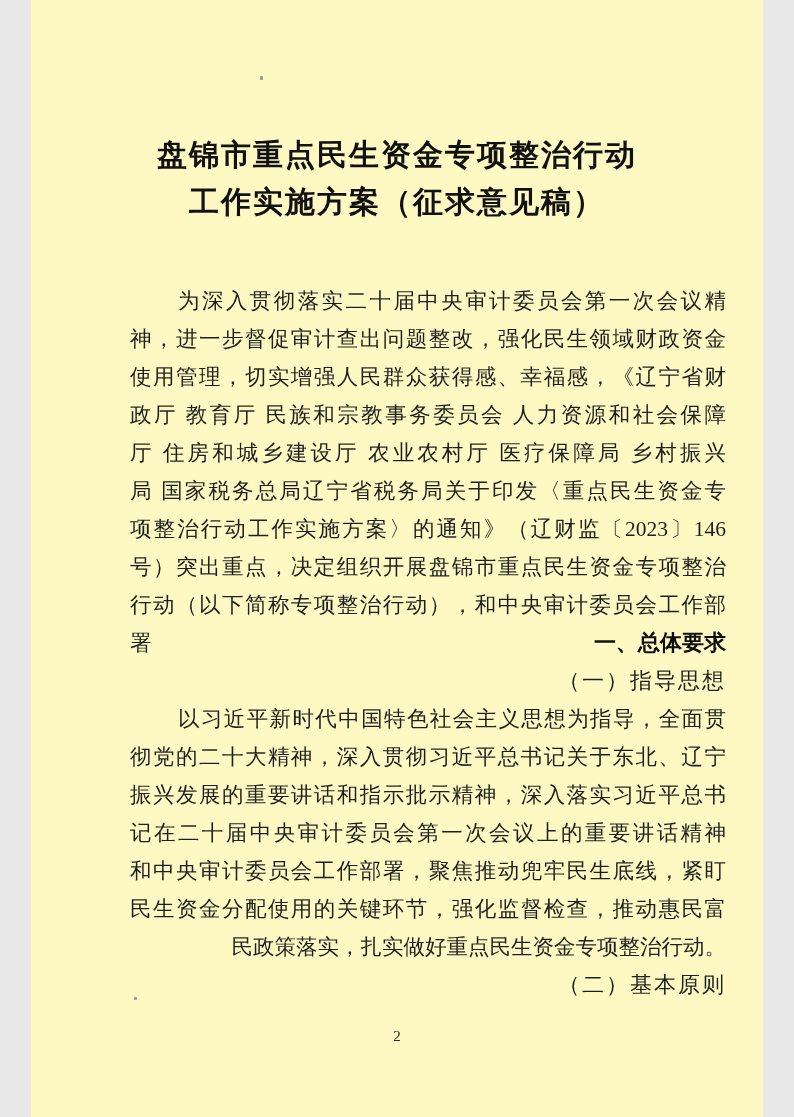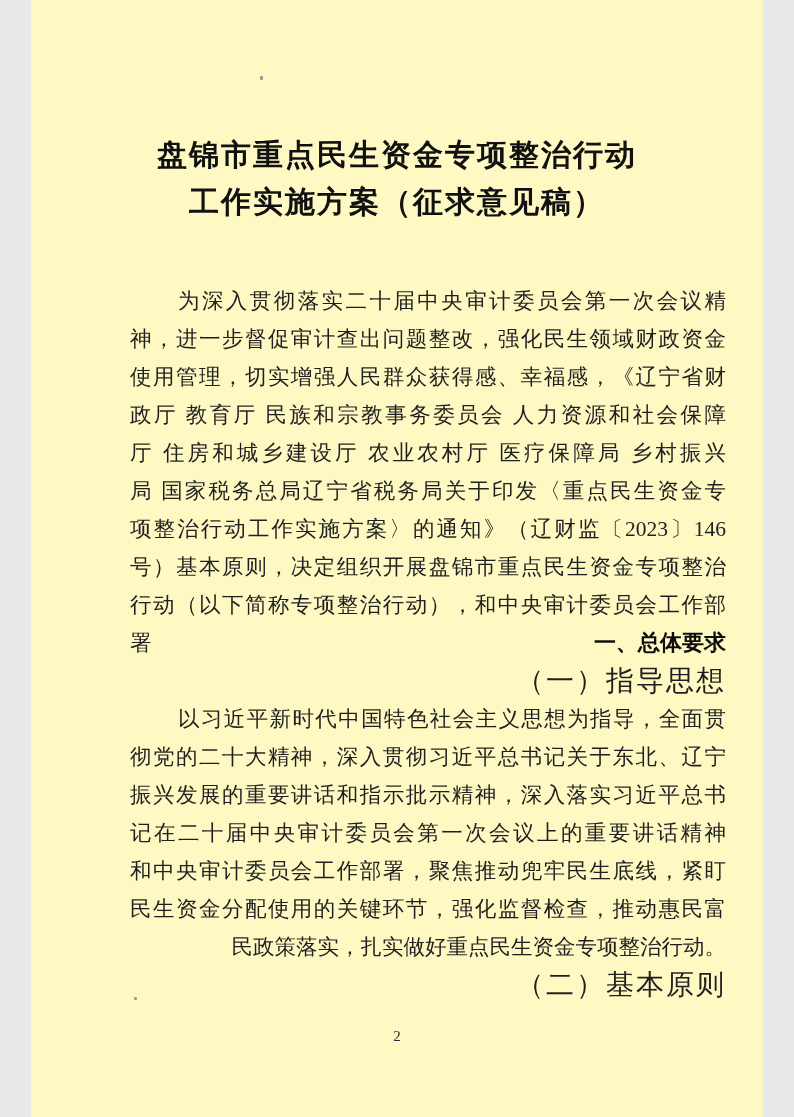--- a/index.html
+++ b/index.html
@@ -55,21 +55,21 @@
   }
   .line.h1 {
     padding-left: 50px;
     font-family: "Liberation Sans", sans-serif;
     font-weight: bold;
     font-size: 22px;
     color: #0d0d0d;
   }
   .line.h2 {
     padding-left: 52px;
-    font-size: 28px;
+    font-size: 22px;
     letter-spacing: 2px;
   }
   .page-number {
     position: absolute;
     left: 0;
     top: 1028px;
     width: 100%;
     text-align: center;
     font-family: "Liberation Serif", serif;
     font-size: 15px;
@@ -92,21 +92,21 @@
   </div>
 
   <div class="doc-body">
       <div class="line fill indent">为深入贯彻落实二十届中央审计委员会第一次会议精</div>
       <div class="line fill">神，进一步督促审计查出问题整改，强化民生领域财政资金</div>
       <div class="line fill">使用管理，切实增强人民群众获得感、幸福感，《辽宁省财</div>
       <div class="line fill">政厅 教育厅 民族和宗教事务委员会 人力资源和社会保障</div>
       <div class="line fill">厅 住房和城乡建设厅 农业农村厅  医疗保障局 乡村振兴</div>
       <div class="line fill">局 国家税务总局辽宁省税务局关于印发〈重点民生资金专</div>
       <div class="line fill">项整治行动工作实施方案〉的通知》（辽财监〔2023〕146</div>
-      <div class="line fill">号）基本原则，决定组织开展盘锦市重点民生资金专项整治</div>
+      <div class="line fill">号）突出重点，决定组织开展盘锦市重点民生资金专项整治</div>
       <div class="line fill">行动（以下简称专项整治行动），和中央审计委员会工作部署：</div>
       <div class="line h1">一、总体要求</div>
       <div class="line h2">（一）指导思想</div>
       <div class="line fill indent">以习近平新时代中国特色社会主义思想为指导，全面贯</div>
       <div class="line fill">彻党的二十大精神，深入贯彻习近平总书记关于东北、辽宁</div>
       <div class="line fill">振兴发展的重要讲话和指示批示精神，深入落实习近平总书</div>
       <div class="line fill">记在二十届中央审计委员会第一次会议上的重要讲话精神</div>
       <div class="line fill">和中央审计委员会工作部署，聚焦推动兜牢民生底线，紧盯</div>
       <div class="line fill">民生资金分配使用的关键环节，强化监督检查，推动惠民富</div>
       <div class="line">民政策落实，扎实做好重点民生资金专项整治行动。</div>

